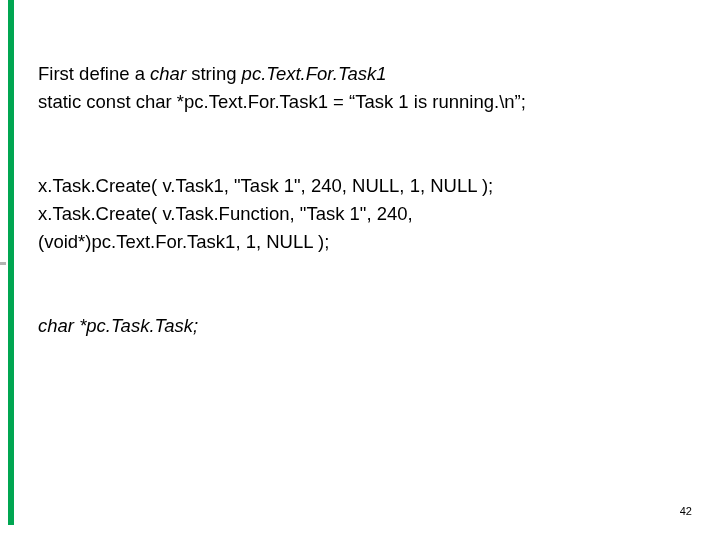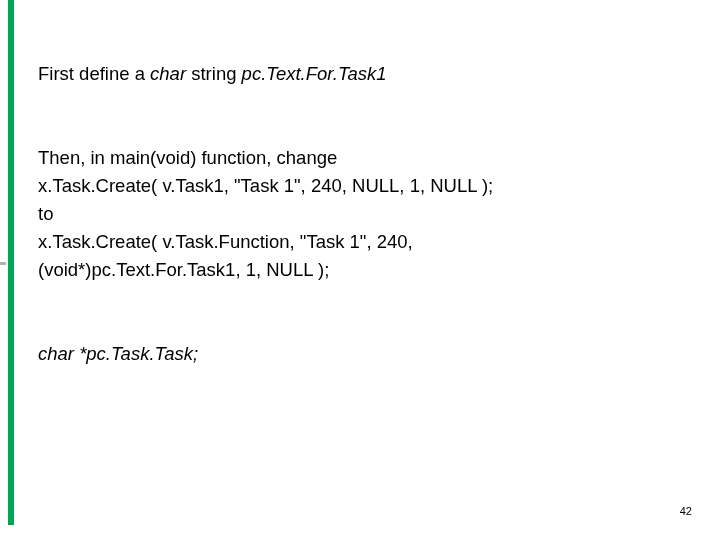--- a/index.html
+++ b/index.html
@@ -71,32 +71,29 @@
 <div class="slide">
 
   <div class="accent-bar"></div>
   <div class="left-tick"></div>
 
   <div class="body-text">
 
     <p class="para">
       <span>First define a </span><span class="italic">char</span><span> string </span><span class="italic">pc.Text.For.Task1</span>
     </p>
+    <p class="para">
+      <span>static const char *pc.Text.For.Task1 = “Task 1 is running.\n”;</span>
+    </p>
 
     <div class="blank-line"></div>
     <div class="blank-line"></div>
 
     <p class="para">
-      <span>Then, in main(void) function, change</span>
-    </p>
-    <p class="para">
       <span>x.Task.Create( v.Task1, "Task 1", 240, NULL, 1, NULL );</span>
-    </p>
-    <p class="para">
-      <span>to</span>
     </p>
     <p class="para">
       <span>x.Task.Create( v.Task.Function, "Task 1", 240,</span>
     </p>
     <p class="para">
       <span>(void*)pc.Text.For.Task1, 1, NULL );</span>
     </p>
 
     <div class="blank-line"></div>
     <div class="blank-line"></div>

